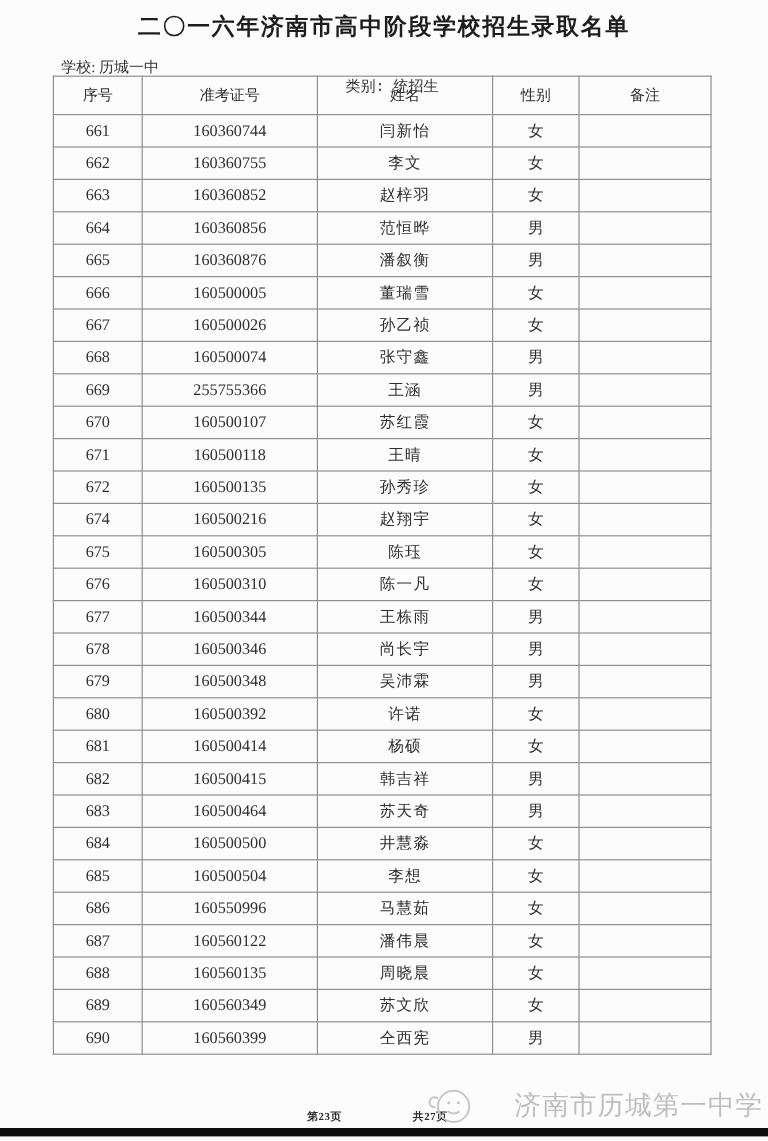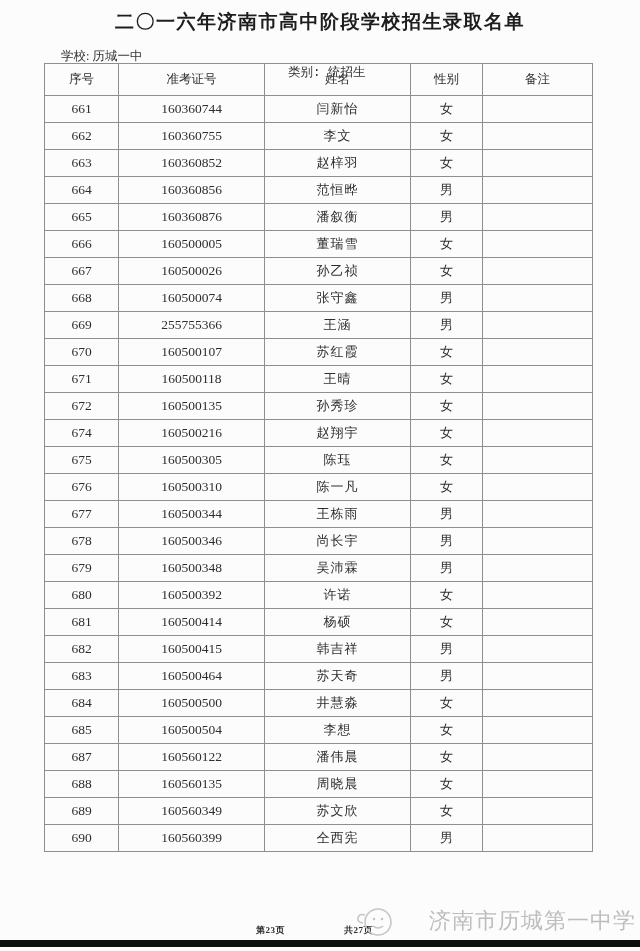--- a/index.html
+++ b/index.html
@@ -25,21 +25,21 @@
     color:#1d1d1d;
   }
   .meta-row{
     position:relative;
     width:548px;
     margin:13px 48px 0 44px;
     font-size:12.5px;
     color:#333;
     height:15px;
   }
-  .meta-school{position:absolute;left:17px;top:0;text-align:center;}
+  .meta-school{position:absolute;left:7px;top:0;text-align:center;}
   .meta-category{position:absolute;left:244px;top:16px;font-family:Liberation Mono, monospace;}
   table.roster{
     width:548px;
     margin-left:44px;
     border-collapse:collapse;
     table-layout:fixed;
     font-size:13px;
   }
   table.roster th, table.roster td{
     border:1px solid #8f8f8f;
@@ -283,20 +283,27 @@
           <td data-name="remark-cell"></td>
         </tr>
         <tr data-name="table-row">
           <td data-name="serial-cell">685</td>
           <td data-name="ticket-cell">160500504</td>
           <td data-name="name-cell">李想</td>
           <td data-name="gender-cell">女</td>
           <td data-name="remark-cell"></td>
         </tr>
         <tr data-name="table-row">
+          <td data-name="serial-cell">686</td>
+          <td data-name="ticket-cell">160550996</td>
+          <td data-name="name-cell">马慧茹</td>
+          <td data-name="gender-cell">女</td>
+          <td data-name="remark-cell"></td>
+        </tr>
+        <tr data-name="table-row">
           <td data-name="serial-cell">687</td>
           <td data-name="ticket-cell">160560122</td>
           <td data-name="name-cell">潘伟晨</td>
           <td data-name="gender-cell">女</td>
           <td data-name="remark-cell"></td>
         </tr>
         <tr data-name="table-row">
           <td data-name="serial-cell">688</td>
           <td data-name="ticket-cell">160560135</td>
           <td data-name="name-cell">周晓晨</td>

